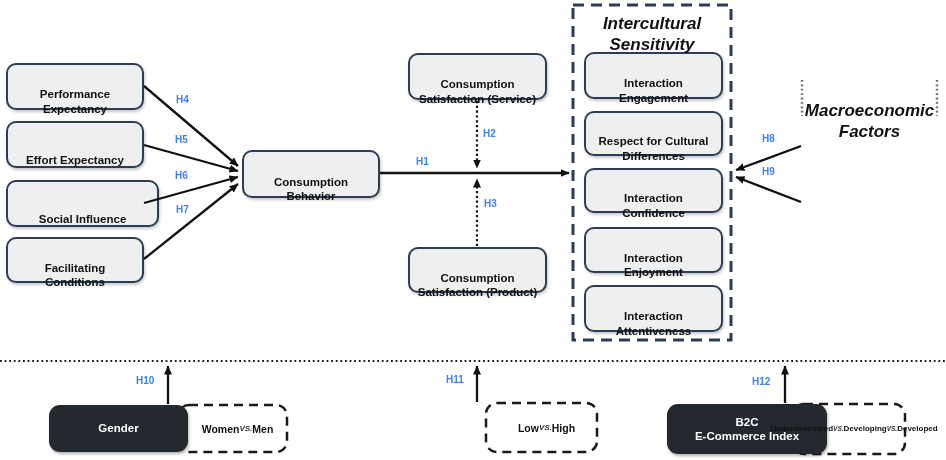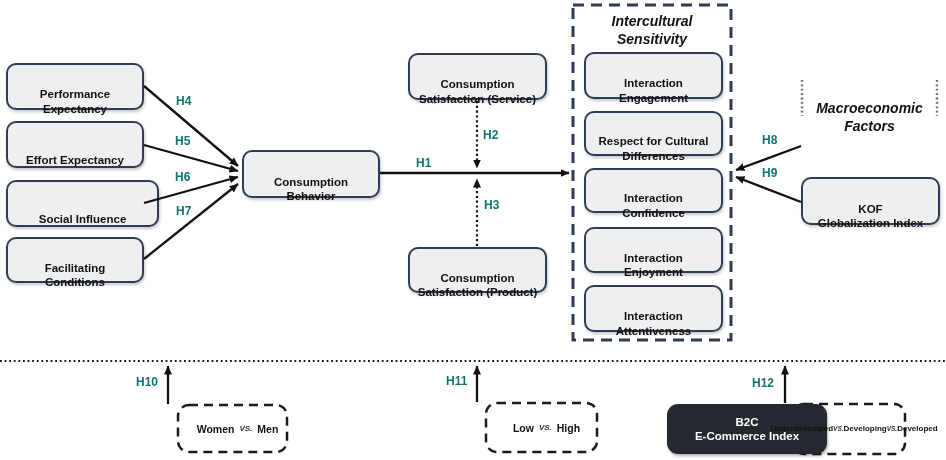--- a/index.html
+++ b/index.html
@@ -25,30 +25,30 @@
     background:#24282f;border-radius:11px;
     display:flex;align-items:center;justify-content:center;text-align:center;
     box-shadow:1px 2px 3px rgba(0,0,0,0.3);
   }
   .dark-node .lbl{
     font-weight:bold;font-size:11.5px;line-height:1.25;color:#ffffff;
     white-space:pre-line;padding:0 4px;
   }
   .group-title{
     position:absolute;z-index:11;text-align:center;
-    font-weight:bold;font-style:italic;font-size:14px;line-height:1.25;color:#111;
+    font-weight:bold;font-style:italic;font-size:17px;line-height:1.25;color:#111;
     white-space:pre-line;
   }
   .hyp{
     position:absolute;z-index:30;
-    font-weight:bold;font-size:12px;color:#0f766e;
+    font-weight:bold;font-size:10px;color:#3b82f6;
   }
   .levels-inline{
     position:absolute;z-index:14;display:flex;align-items:center;justify-content:center;
-    gap:5px;text-align:right;
+    text-align:right;
   }
   .levels-inline .lvl{font-weight:bold;font-size:10.5px;color:#111;}
   .levels-inline .vs{font-style:italic;font-size:8px;font-weight:600;color:#333;}
   .levels-stack{
     position:absolute;z-index:14;display:flex;flex-direction:row;
     align-items:center;justify-content:center;text-align:center;
   }
   .levels-stack .lvl{font-weight:bold;font-size:8px;line-height:1.15;color:#111;}
   .levels-stack .lvl.italic{}
   .levels-stack .vs{font-style:italic;font-size:6.5px;line-height:1.1;font-weight:600;color:#333;}
@@ -111,25 +111,24 @@
     <span class="lbl">Interaction
 Enjoyment</span>
   </div>
   <div class="node" style="left:584px;top:285px;width:139px;height:47px">
     <span class="lbl">Interaction
 Attentiveness</span>
   </div>
 
   <div class="group-title" style="left:800px;top:100px;width:139px">Macroeconomic
 Factors</div>
-  <div class="node" style="left:801px;top:177px;width:139px;height:48px">
-    <span class="lbl">KOF
-Globalization Index</span>
+
+  <div class="dark-node" style="left:49px;top:405px;width:139px;height:47px">
+    <span class="lbl">Gender</span>
   </div>
-
   <div class="dark-node" style="left:667px;top:404px;width:160px;height:50px">
     <span class="lbl">B2C
 E-Commerce Index</span>
   </div>
 
   <div class="levels-inline" style="left:190px;top:405px;width:95px;height:47px">
     <span class="lvl">Women</span>
     <span class="vs">VS.</span>
     <span class="lvl">Men</span>
   </div>

